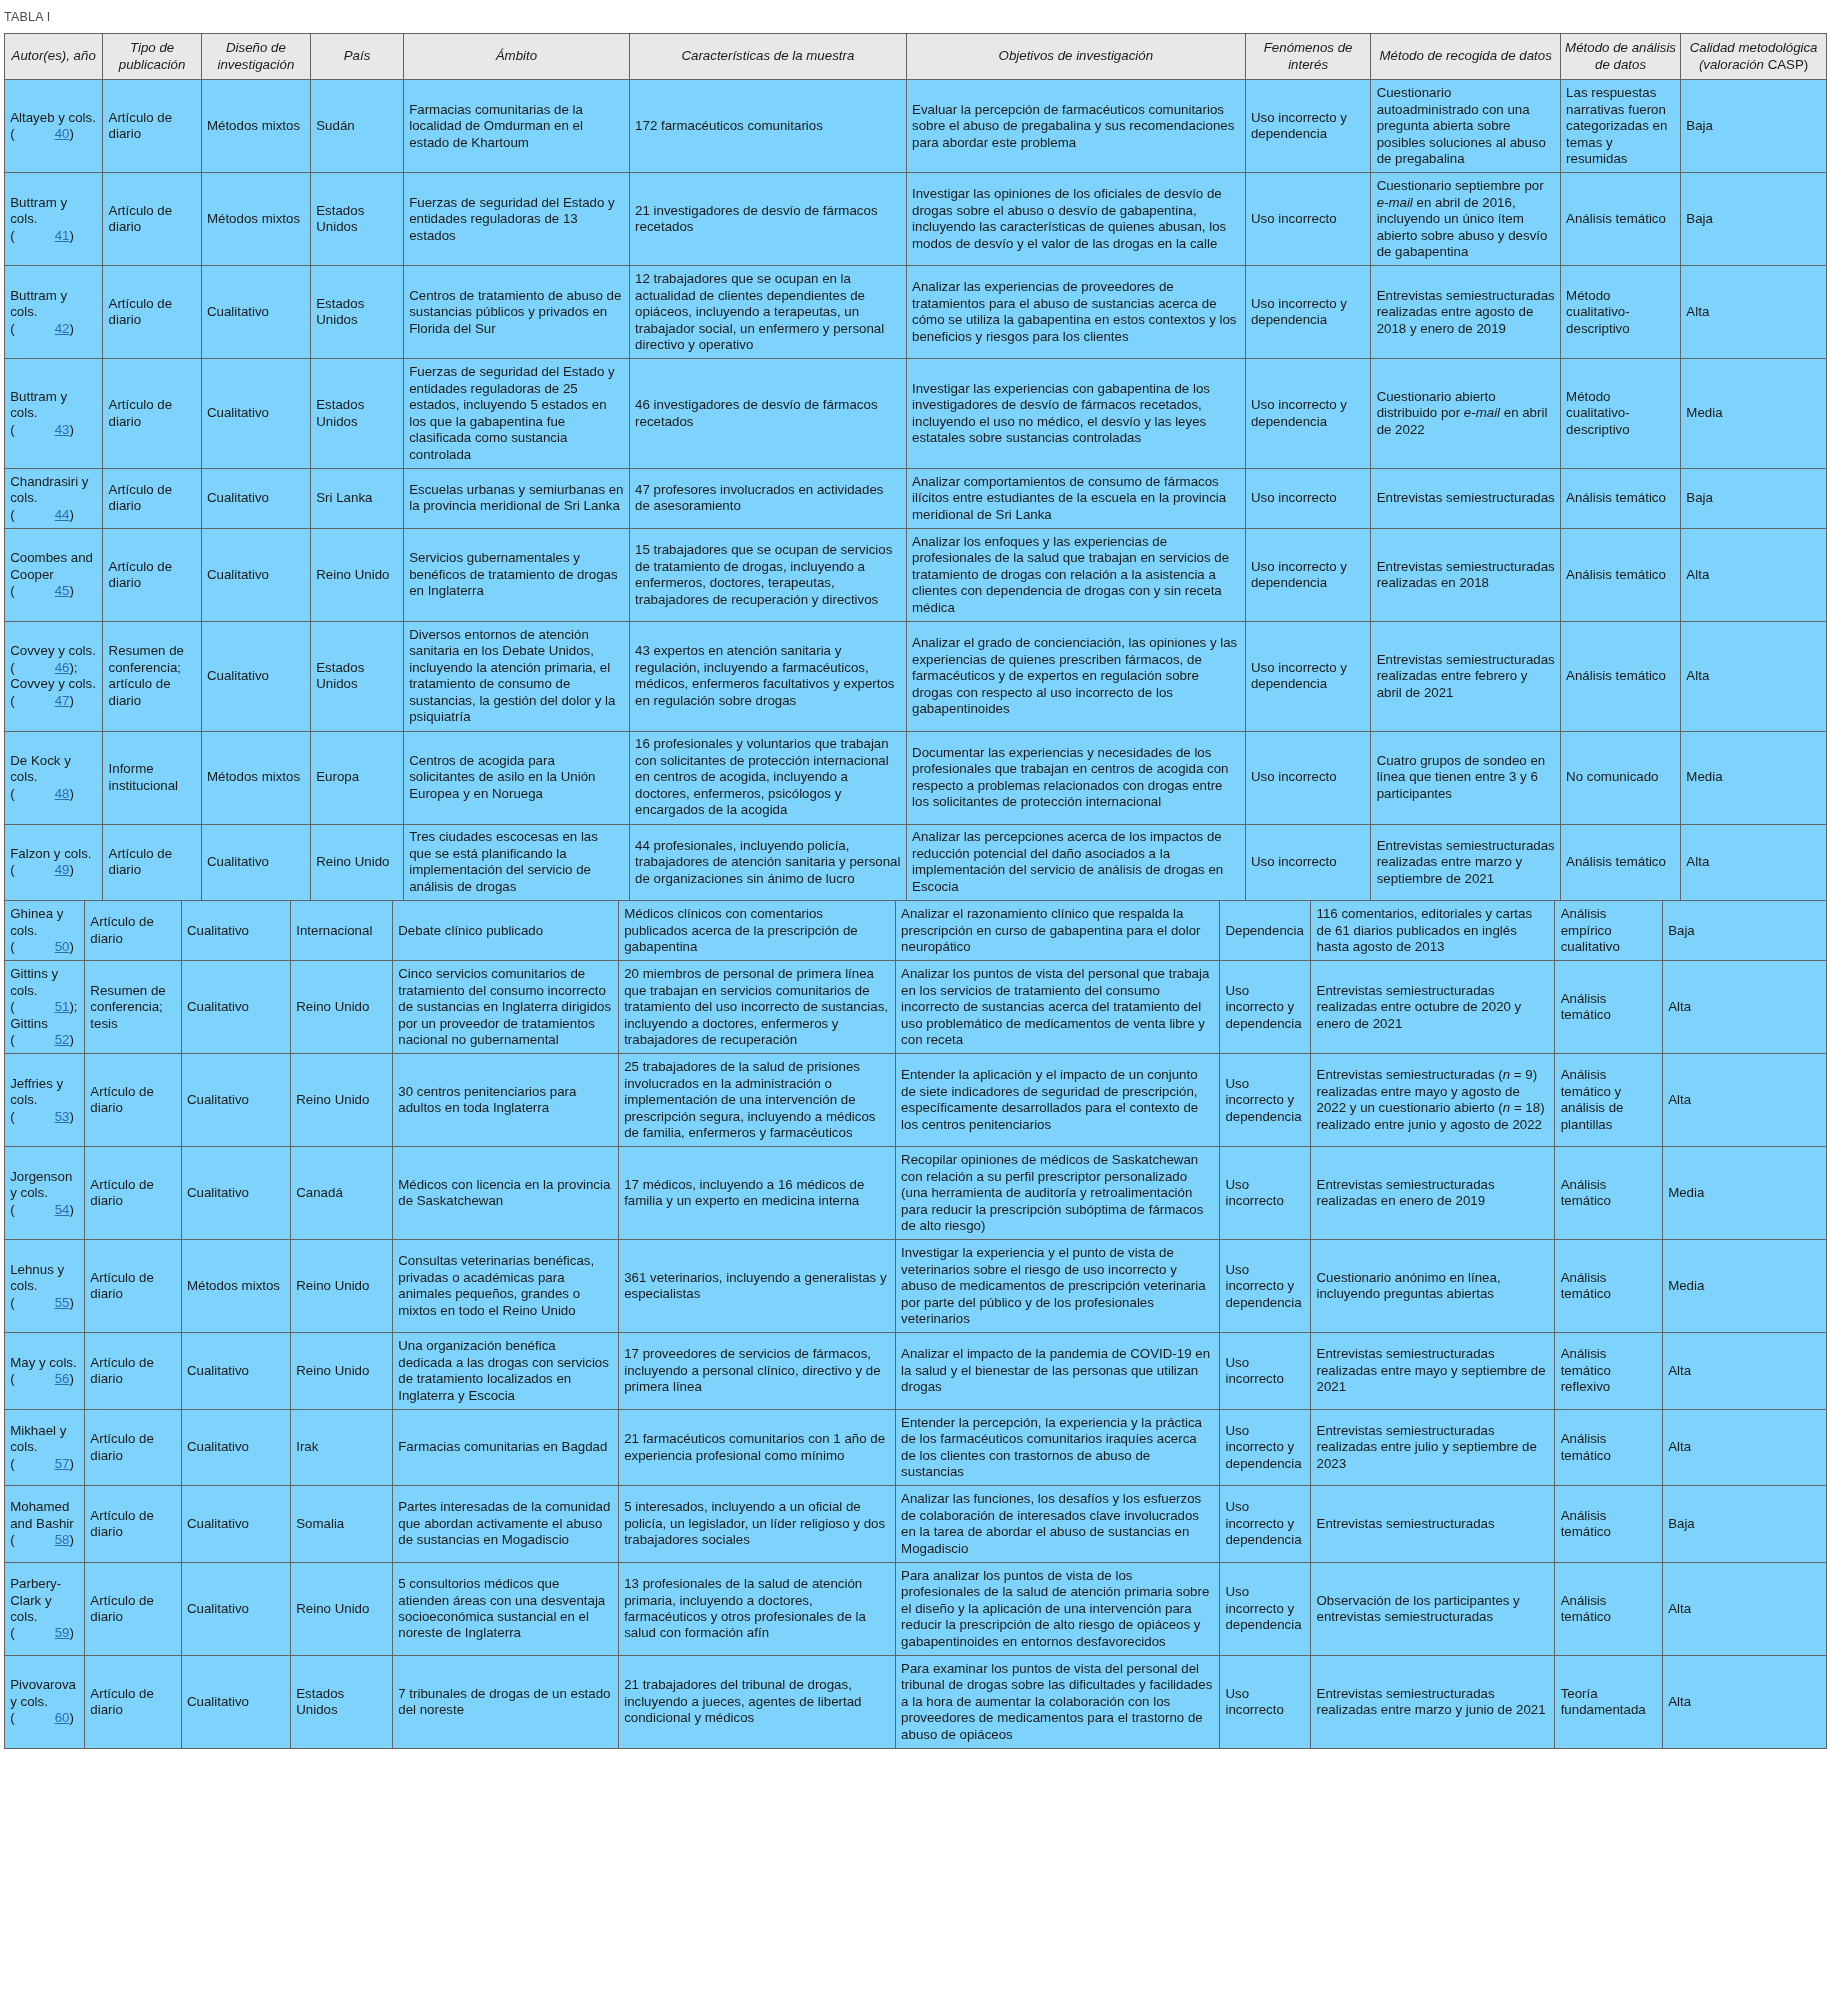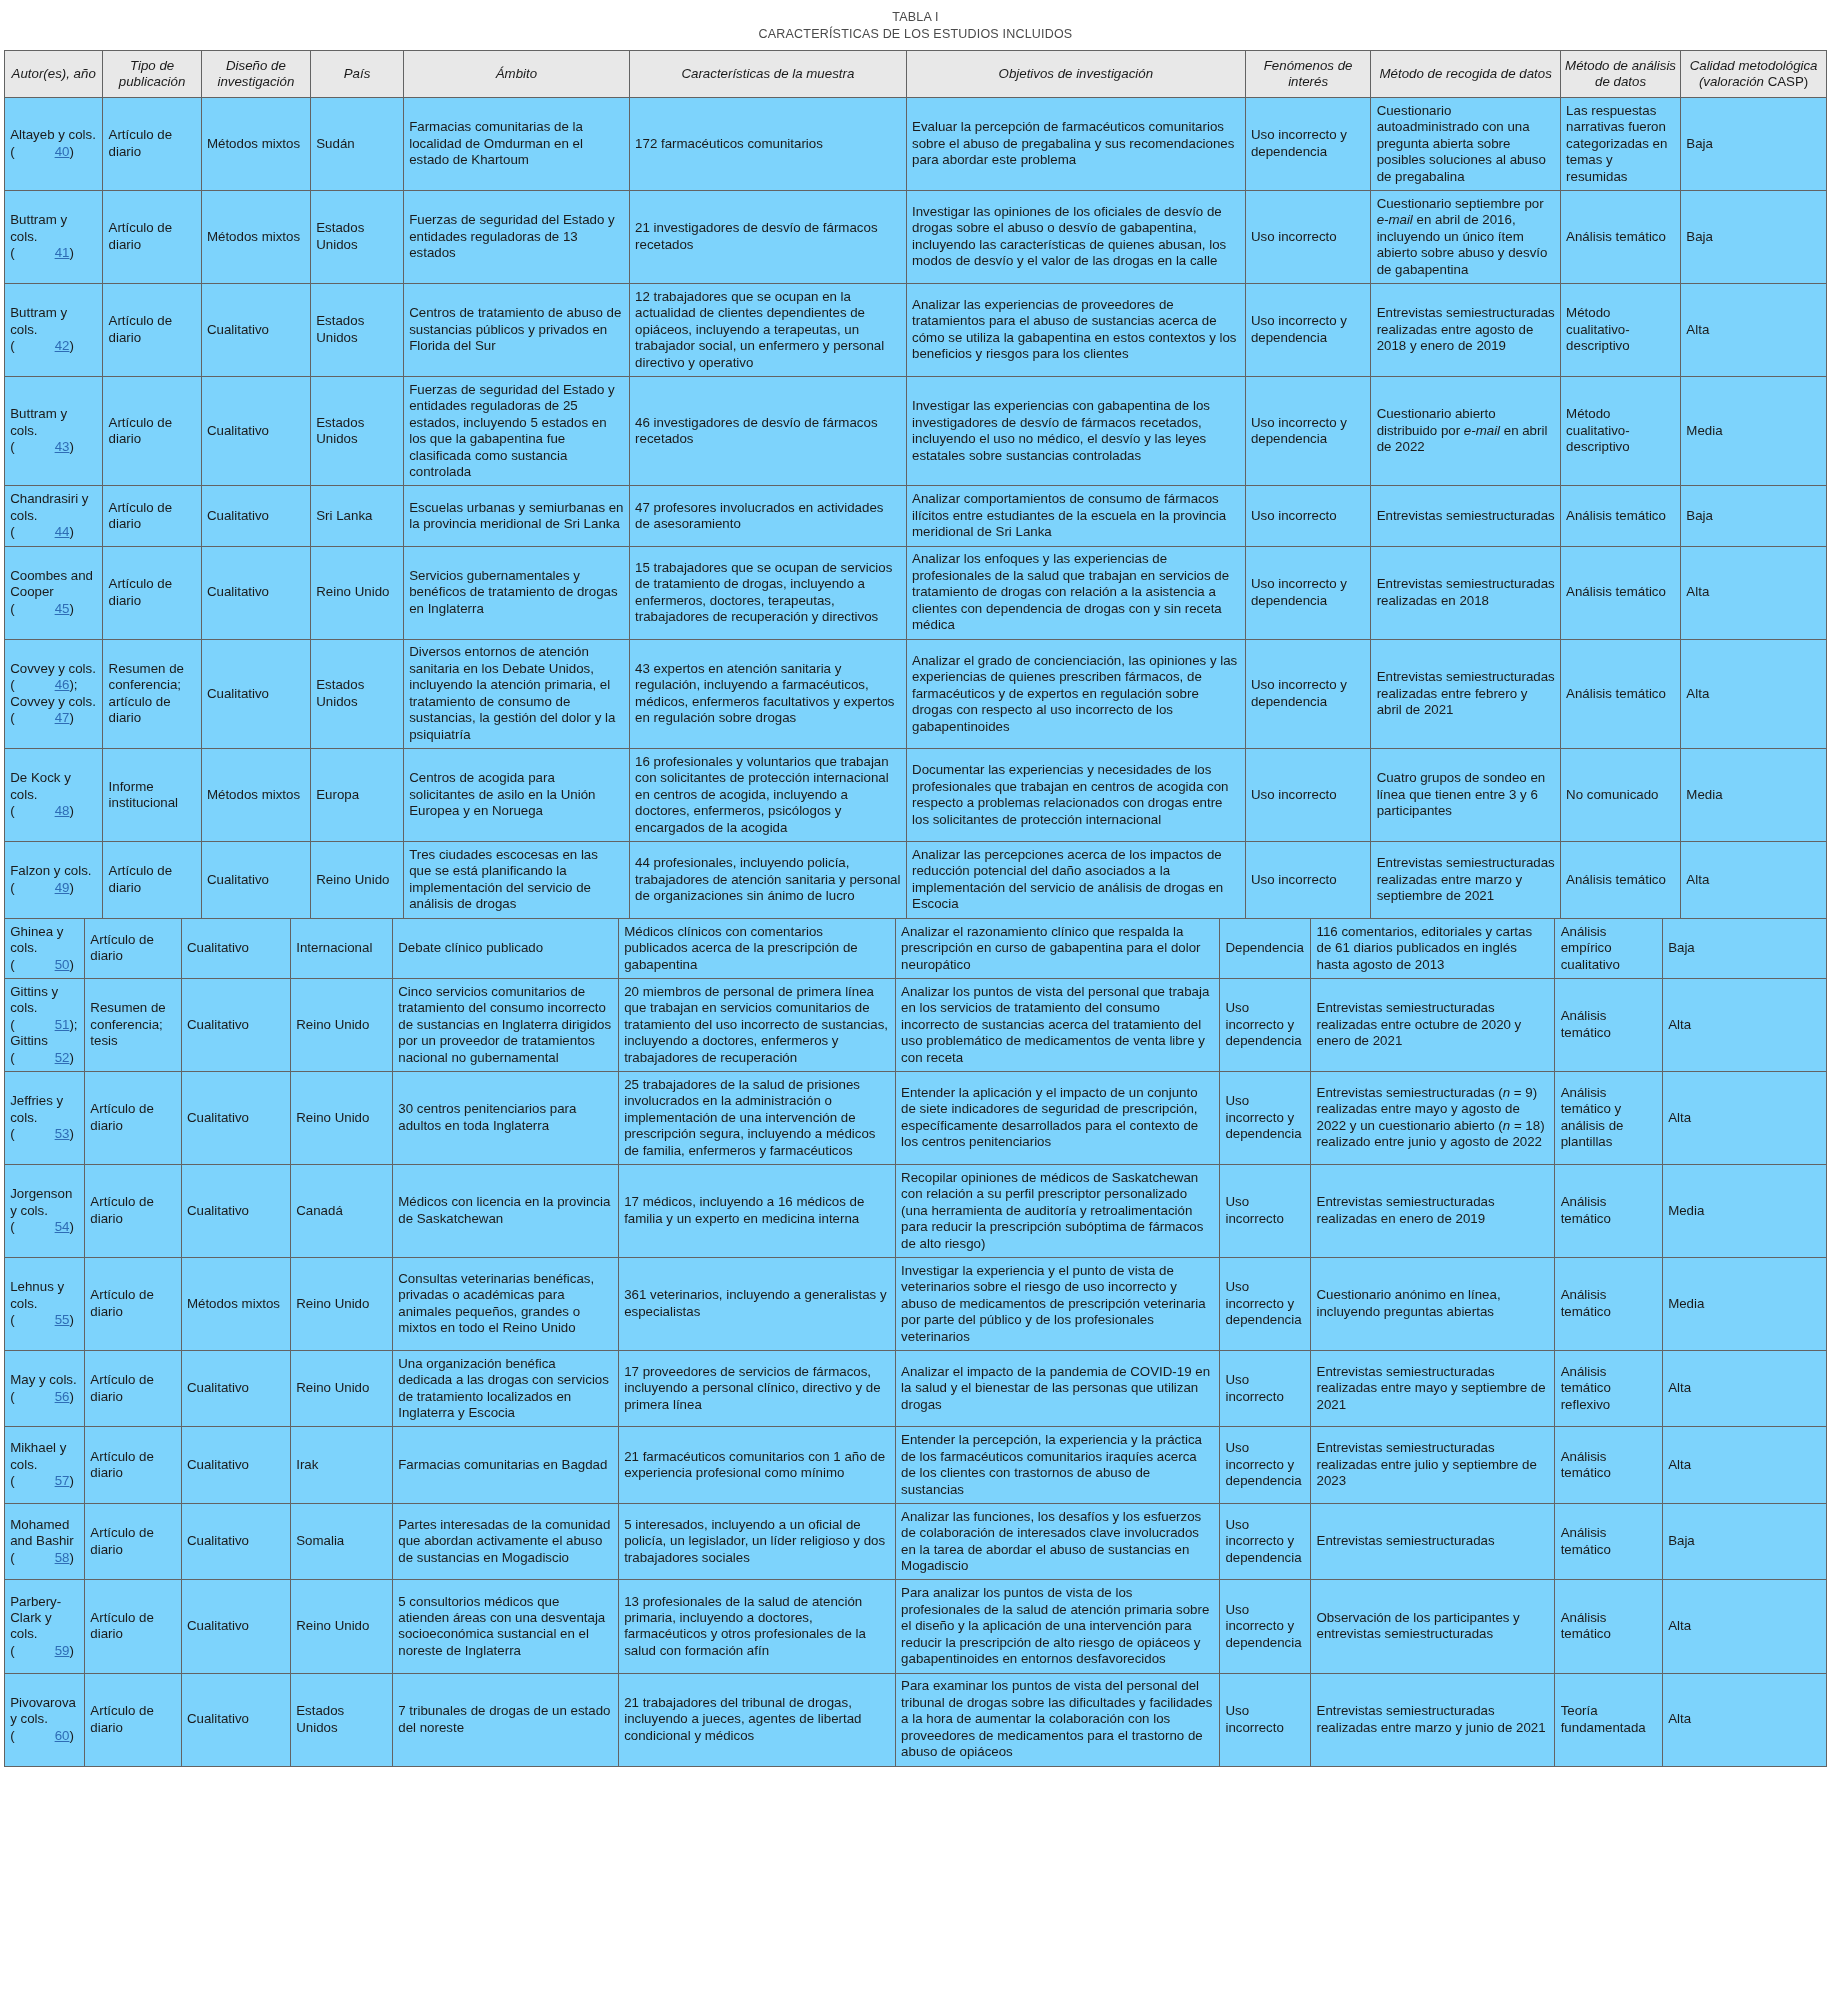--- a/index.html
+++ b/index.html
@@ -6,37 +6,36 @@
     --link-color:#2e6cb5;
     --header-bg:#e8e8e8;
     --border-color:#636363;
     --text-color:#1b1b1b;
     --title-color:#4a4a4a;
   }
   * { box-sizing:border-box; }
   html, body { margin:0; padding:0; background:#ffffff; }
   body { width:1831px; font-family:"Liberation Sans","DejaVu Sans",sans-serif; color:var(--text-color); }
   .page { padding:6.4px 4px 16px 4px; }
-  .title-block { text-align:center; font-size:12.5px; line-height:1.4; color:var(--title-color); margin:2.4px 0 6.4px 0; letter-spacing:0.2px; }
+  .title-block { font-size:12.5px; line-height:1.4; color:var(--title-color); margin:2.4px 0 6.4px 0; letter-spacing:0.2px; }
   table { width:100%; border-collapse:collapse; table-layout:fixed; background:#7dd3fc; }
   th, td { border:0.8px solid var(--border-color); font-size:13.3px; line-height:1.24; overflow-wrap:break-word; }
   th { background:var(--header-bg); font-style:italic; font-weight:400; text-align:center; vertical-align:middle; padding:6.4px 3.2px; }
   td { text-align:left; vertical-align:middle; padding:4.8px 5.2px; }
   table.continuation { margin-top:-0.8px;padding-left:16px; }
   .ref { color:var(--link-color); text-decoration:underline; cursor:pointer;margin-left:40px; }
   .italic { font-style:italic; }
   .upright { font-style:normal; }
 </style>
 </head>
 <body>
 
 <div class="page">
   <div class="title-block">
     <div>TABLA I</div>
-    <div>CARACTERÍSTICAS DE LOS ESTUDIOS INCLUIDOS</div>
   </div>
   <table>
       <colgroup>
         <col style="width: 5.4%;">
         <col style="width: 5.4%;">
         <col style="width: 6%;">
         <col style="width: 5.1%;">
         <col style="width: 12.4%;">
         <col style="width: 15.2%;">
         <col style="width: 18.6%;">

